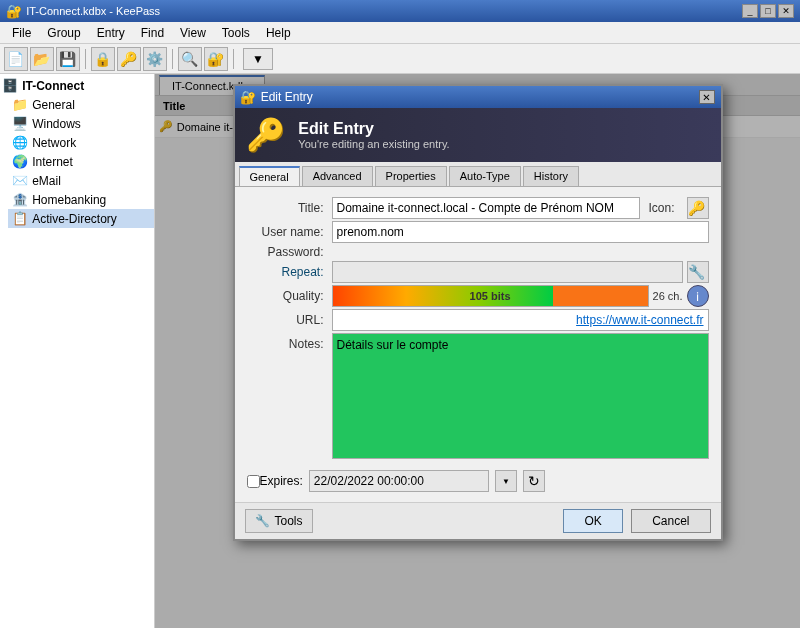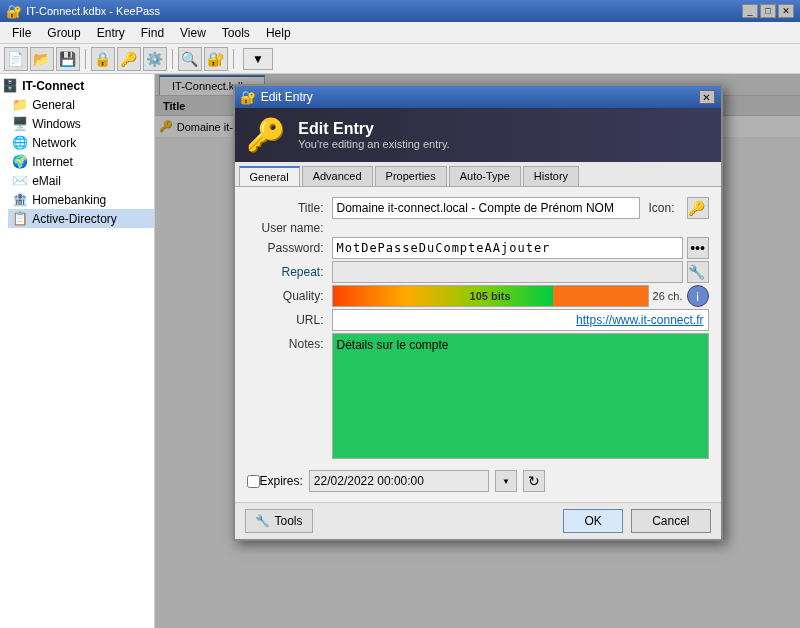--- a/index.html
+++ b/index.html
@@ -565,28 +565,27 @@
             <span class="form-label">Title:</span>
             <div class="form-input-wrap">
               <input type="text" class="form-input" style="flex: 1 1 0%;" value="Domaine it-connect.local - Compte de Prénom NOM">
               <span class="form-label" style="width:auto;padding-left:4px;">Icon:</span>
               <div class="icon-btn">🔑</div>
             </div>
           </div>
 
           <div class="form-row">
             <span class="form-label">User name:</span>
+            <div class="form-input-wrap">
+              <input type="text" class="form-input" style="flex: 1 1 0%;" value="prenom.nom">
+            </div>
           </div>
 
           <div class="form-row">
             <span class="form-label">Password:</span>
-            <div class="form-input-wrap">
-              <input type="text" class="form-input password" style="flex: 1 1 0%;" value="MotDePasseDuCompteAAjouter">
-              <div class="icon-btn">•••</div>
-            </div>
           </div>
 
           <div class="form-row">
             <span class="form-label" style="color:#0c4a6e;">Repeat:</span>
             <div class="form-input-wrap">
               <input type="password" class="form-input disabled" style="flex: 1 1 0%;">
               <div class="icon-btn">🔧</div>
             </div>
           </div>
 

